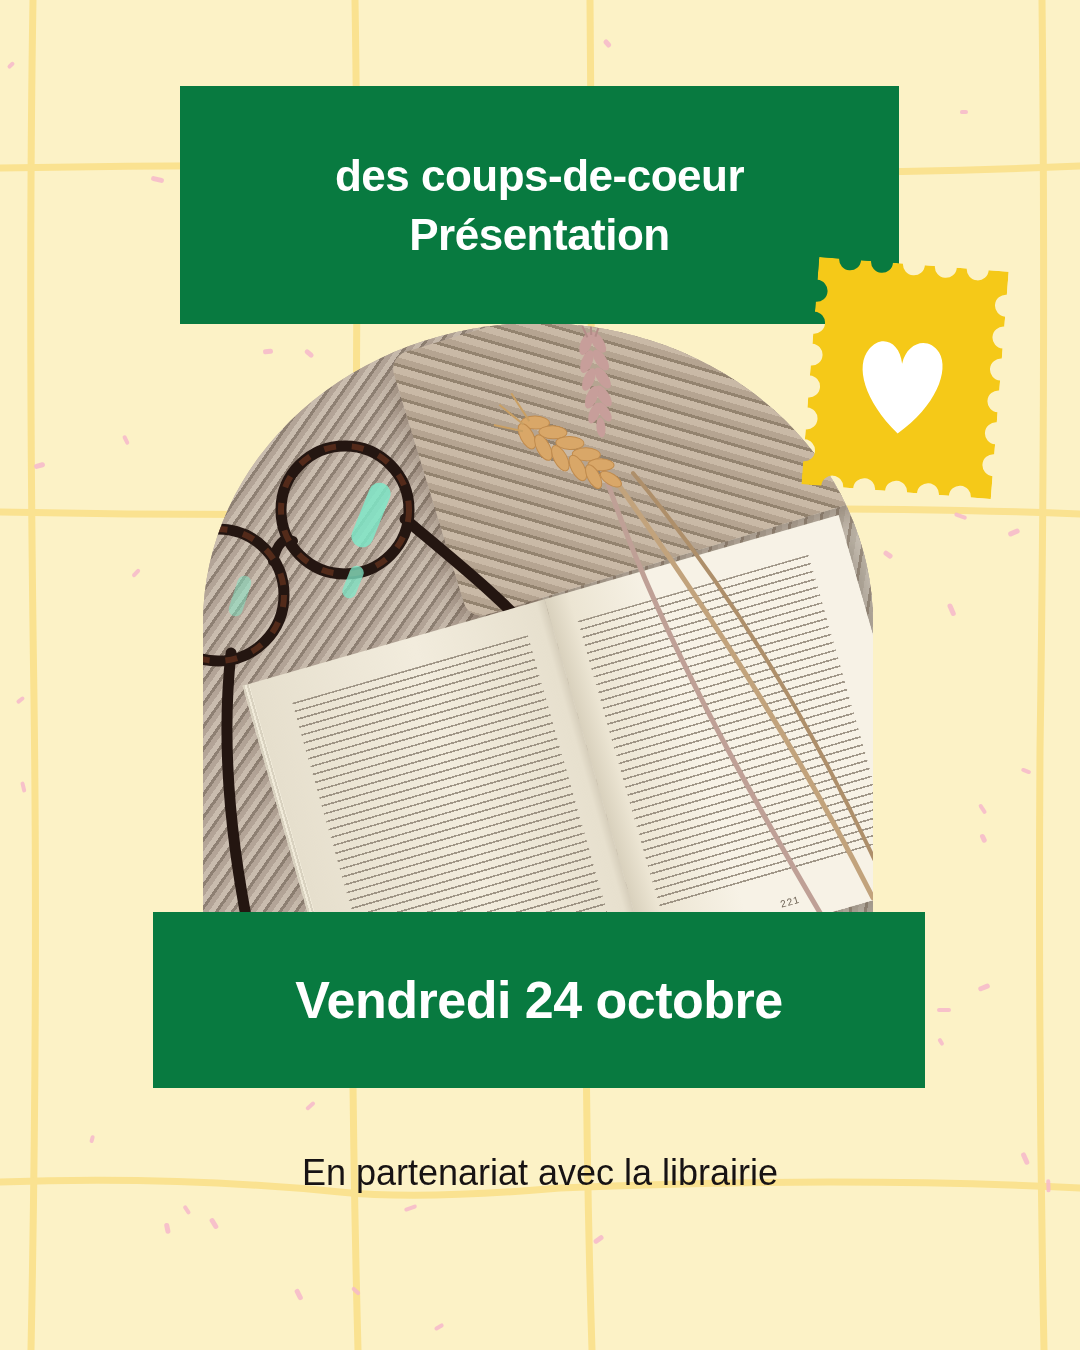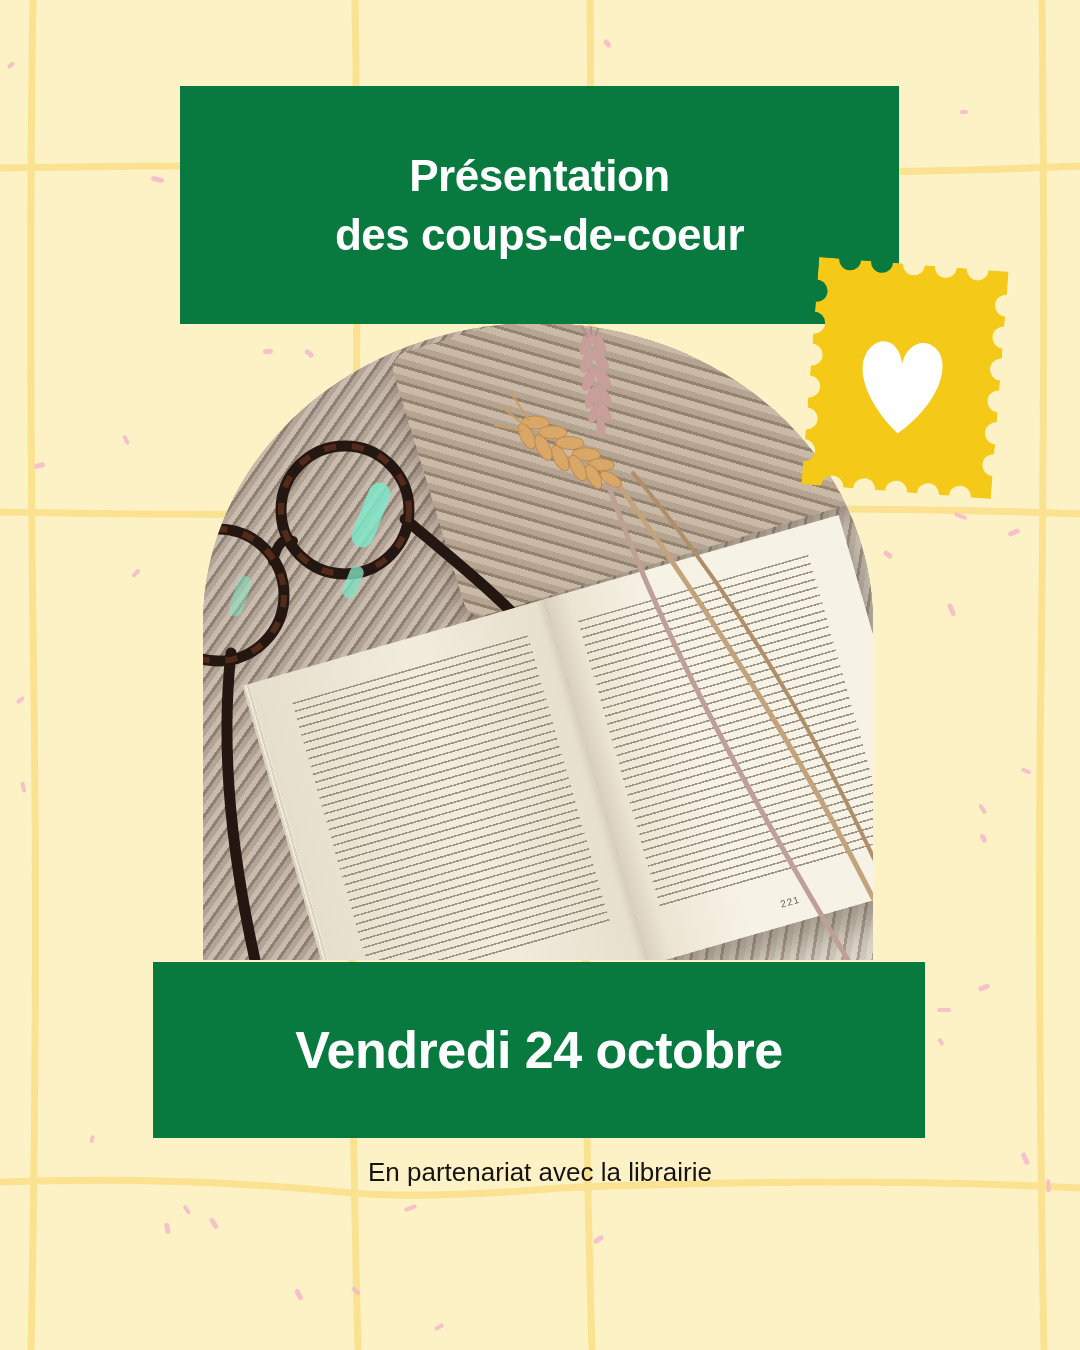--- a/index.html
+++ b/index.html
@@ -82,33 +82,33 @@
   }
 
   
   .stamp{
     position:absolute;left:810px;top:264px;width:190px;height:228px;
     transform:rotate(4.5deg);z-index:20;
   }
 
   
   .event-banner{
-    position:absolute;left:153px;top:962px;width:772px;height:176px;
+    position:absolute;left:153px;top:912px;width:772px;height:176px;
     background:var(--green,#087A40);z-index:10;
     display:flex;flex-direction:column;align-items:center;justify-content:center;
     text-align:center;gap:16px;
   }
   .event-date{color:#fff;font-weight:700;font-size:52px;line-height:60px;letter-spacing:-.5px;}
   .event-time{color:#fff;font-weight:400;font-style:italic;font-size:47px;line-height:56px;}
 
   
   .footer-text{
     position:absolute;left:0;top:1146px;width:100%;z-index:10;
     text-align:center;color:var(--ink,#171314);
-    font-size:26px;line-height:53px;font-weight:400;letter-spacing:0;
+    font-size:36px;line-height:53px;font-weight:400;letter-spacing:0;
   }
 </style>
 </head>
 <body>
 
 <div class="poster">
 
   <svg class="grid-svg" viewBox="0 0 1080 1350" fill="none" stroke="#FAE290" stroke-width="7" stroke-linecap="round">
     <path d="M33 0 Q28 300 34 700 Q38 1000 31 1350"></path>
     <path d="M355 0 Q360 300 352 700 Q350 1050 358 1350"></path>
@@ -282,22 +282,22 @@
         <g stroke="#c99f63" stroke-width="2">
           <path d="M6 -6 L-24 -20"></path>
             <path d="M6 6 L-22 16"></path>
             <path d="M3 0 L-28 -4"></path>
         </g>
       </g>
     </svg>
   </div>
 
   <div class="title-banner">
+    <div class="title-line">des coups-de-coeur</div>
     <div class="title-line">Présentation</div>
-    <div class="title-line">des coups-de-coeur</div>
   </div>
 
   <div class="stamp">
     <svg viewBox="0 0 190 228" width="190" height="228">
       <path fill="#F5C918" d="
         M0 0 H20 A11 11 0 0 0 42 0 H52 A11 11 0 0 0 74 0 H84 A11 11 0 0 0 106 0
         H116 A11 11 0 0 0 138 0 H148 A11 11 0 0 0 170 0 H190
         V23 A11 11 0 0 0 190 45 V55 A11 11 0 0 0 190 77 V87 A11 11 0 0 0 190 109
         V119 A11 11 0 0 0 190 141 V151 A11 11 0 0 0 190 173 V183 A11 11 0 0 0 190 205 V228
         H170 A11 11 0 0 0 148 228 H138 A11 11 0 0 0 116 228 H106 A11 11 0 0 0 84 228

